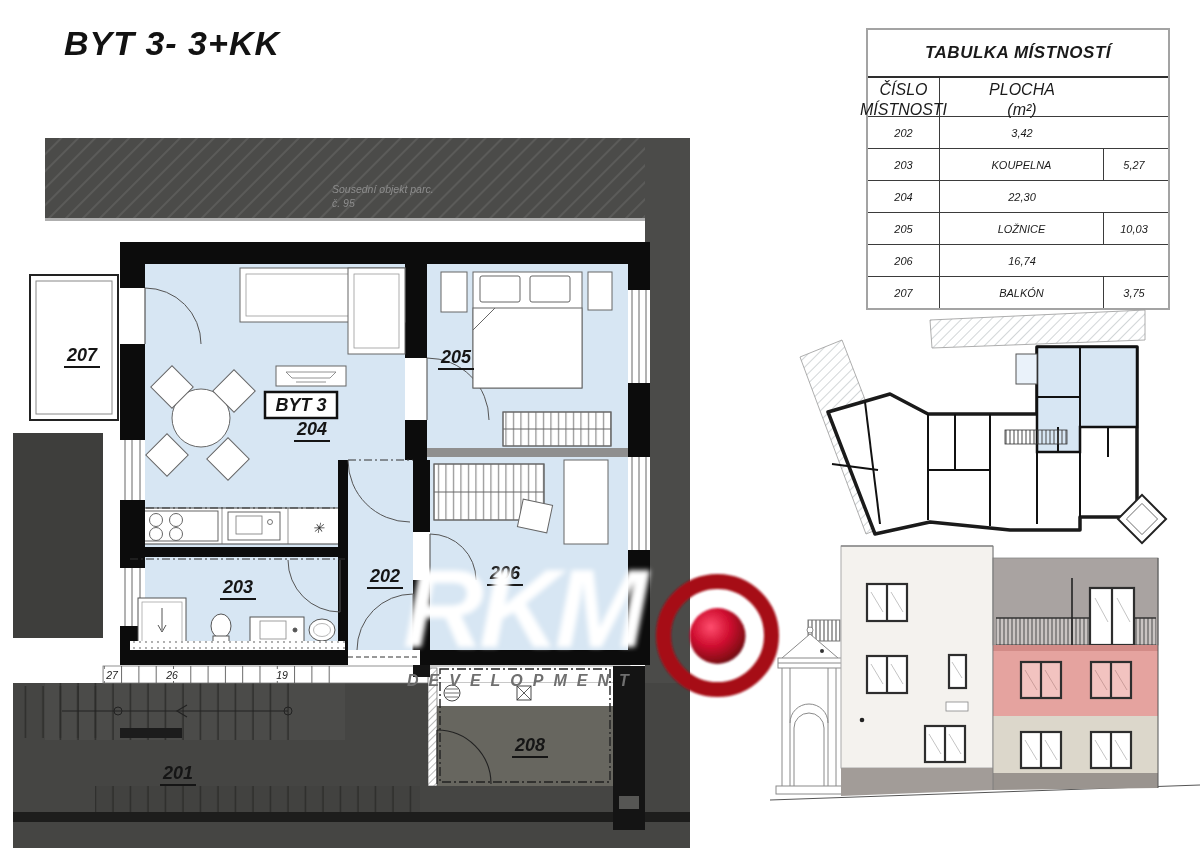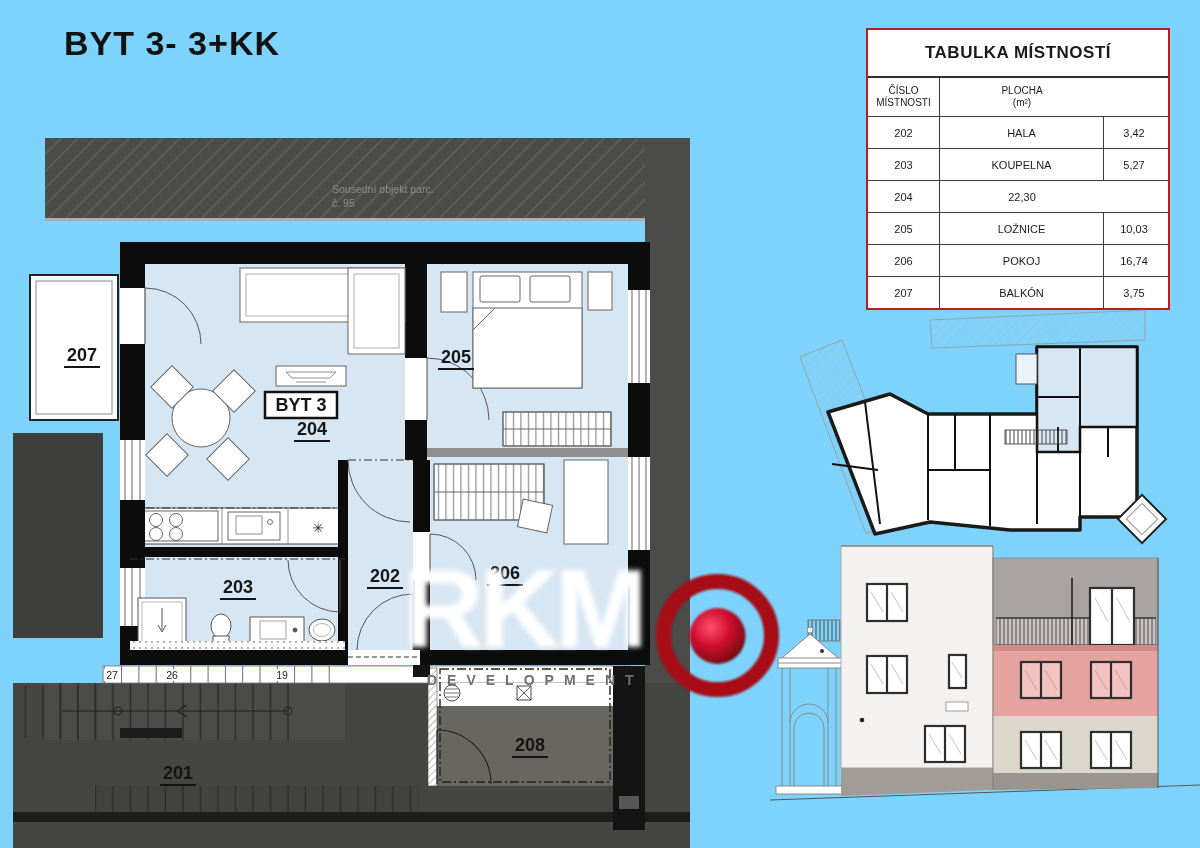--- a/index.html
+++ b/index.html
@@ -1,39 +1,39 @@
 <!DOCTYPE html>
 <html><head>
 <meta charset="utf-8">
 <style>
   html,body{margin:0;padding:0;background:#e8e8e8;}
-  #stage{position:relative;width:1200px;height:848px;background:#7dd3fc;overflow:hidden;
-         font-family:"Liberation Sans",sans-serif;}
+  #stage{position:relative;width:1200px;height:848px;background:#ffffff;overflow:hidden;
+         font-family:"Liberation Sans",sans-serif;font-style:italic;}
   
   #page-title{position:absolute;left:64px;top:24px;font-size:34px;font-weight:bold;
               color:#121212;letter-spacing:1px;}
   
-  .tbl{position:absolute;left:866px;top:28px;width:300px;border:2px solid #b91c1c;
+  .tbl{position:absolute;left:866px;top:28px;width:300px;border:2px solid #a3a3a3;
        background:#fff;color:#1a1a1a;}
   .tbl-title{height:46px;display:flex;align-items:center;justify-content:center;
              font-size:17px;font-weight:600;letter-spacing:.5px;border-bottom:2px solid #2e2e2e;}
   .tbl-row{display:grid;grid-template-columns:72px 164px 60px;border-bottom:1.5px solid #3b3b3b;}
   .tbl-row:last-child{border-bottom:none;}
   .tbl-cell{display:flex;flex-direction:column;align-items:center;justify-content:center;
             text-align:center;border-right:1.5px solid #3b3b3b;padding:2px 1px;}
   .tbl-cell:last-child{border-right:none;justify-content:center;}
-  .hdr{height:38px;font-size:10px;line-height:1.25;}
+  .hdr{height:38px;font-size:16px;line-height:1.25;}
   .sum .tbl-cell{height:26px;font-size:10.5px;}
   .sum .span2{grid-column:1/3;}
   .data .tbl-cell{height:27px;font-size:11px;}
   
   #rkm-word{position:absolute;left:403px;top:551px;width:238px;height:120px;text-align:center;
             font-size:112px;line-height:1.04;font-weight:bold;color:#ffffff;letter-spacing:-5px;
             filter:blur(2.4px);z-index:6;}
-  #rkm-sub{position:absolute;left:427px;top:672px;width:225px;font-size:14px;font-weight:bold;
+  #rkm-sub{position:absolute;left:407px;top:672px;width:225px;font-size:16px;font-weight:bold;
            letter-spacing:10px;color:#6f6f6f;filter:blur(.6px);z-index:6;}
   #rkm-target{position:absolute;left:645px;top:563px;z-index:7;}
   svg{display:block;}
   .lbl{font-family:"Liberation Sans",sans-serif;font-size:18px;font-weight:bold;fill:#151515;}
   .dim{font-family:"Liberation Sans",sans-serif;font-size:10.5px;fill:#1b1b1b;}
   .note{font-family:"Liberation Sans",sans-serif;font-size:10.5px;fill:#8d8d8d;}
 </style>
 </head>
 <body>
 
@@ -48,40 +48,38 @@
         <span>ČÍSLO</span>
           <span>MÍSTNOSTI</span>
       </div>
       <div class="tbl-cell">
         <span>PLOCHA</span>
           <span>(m²)</span>
       </div>
     </div>
     <div class="tbl-row data">
       <div class="tbl-cell">202</div>
-      <div class="tbl-cell">HALA</div>
       <div class="tbl-cell">3,42</div>
     </div>
     <div class="tbl-row data">
       <div class="tbl-cell">203</div>
       <div class="tbl-cell">KOUPELNA</div>
       <div class="tbl-cell">5,27</div>
     </div>
     <div class="tbl-row data">
       <div class="tbl-cell">204</div>
       <div class="tbl-cell">22,30</div>
     </div>
     <div class="tbl-row data">
       <div class="tbl-cell">205</div>
       <div class="tbl-cell">LOŽNICE</div>
       <div class="tbl-cell">10,03</div>
     </div>
     <div class="tbl-row data">
       <div class="tbl-cell">206</div>
-      <div class="tbl-cell">POKOJ</div>
       <div class="tbl-cell">16,74</div>
     </div>
     <div class="tbl-row data">
       <div class="tbl-cell">207</div>
       <div class="tbl-cell">BALKÓN</div>
       <div class="tbl-cell">3,75</div>
     </div>
   </div>
 
   <svg id="floor-plan" style="position:absolute;left:0;top:130px;z-index:1;" width="710" height="718" viewBox="0 0 710 718">

